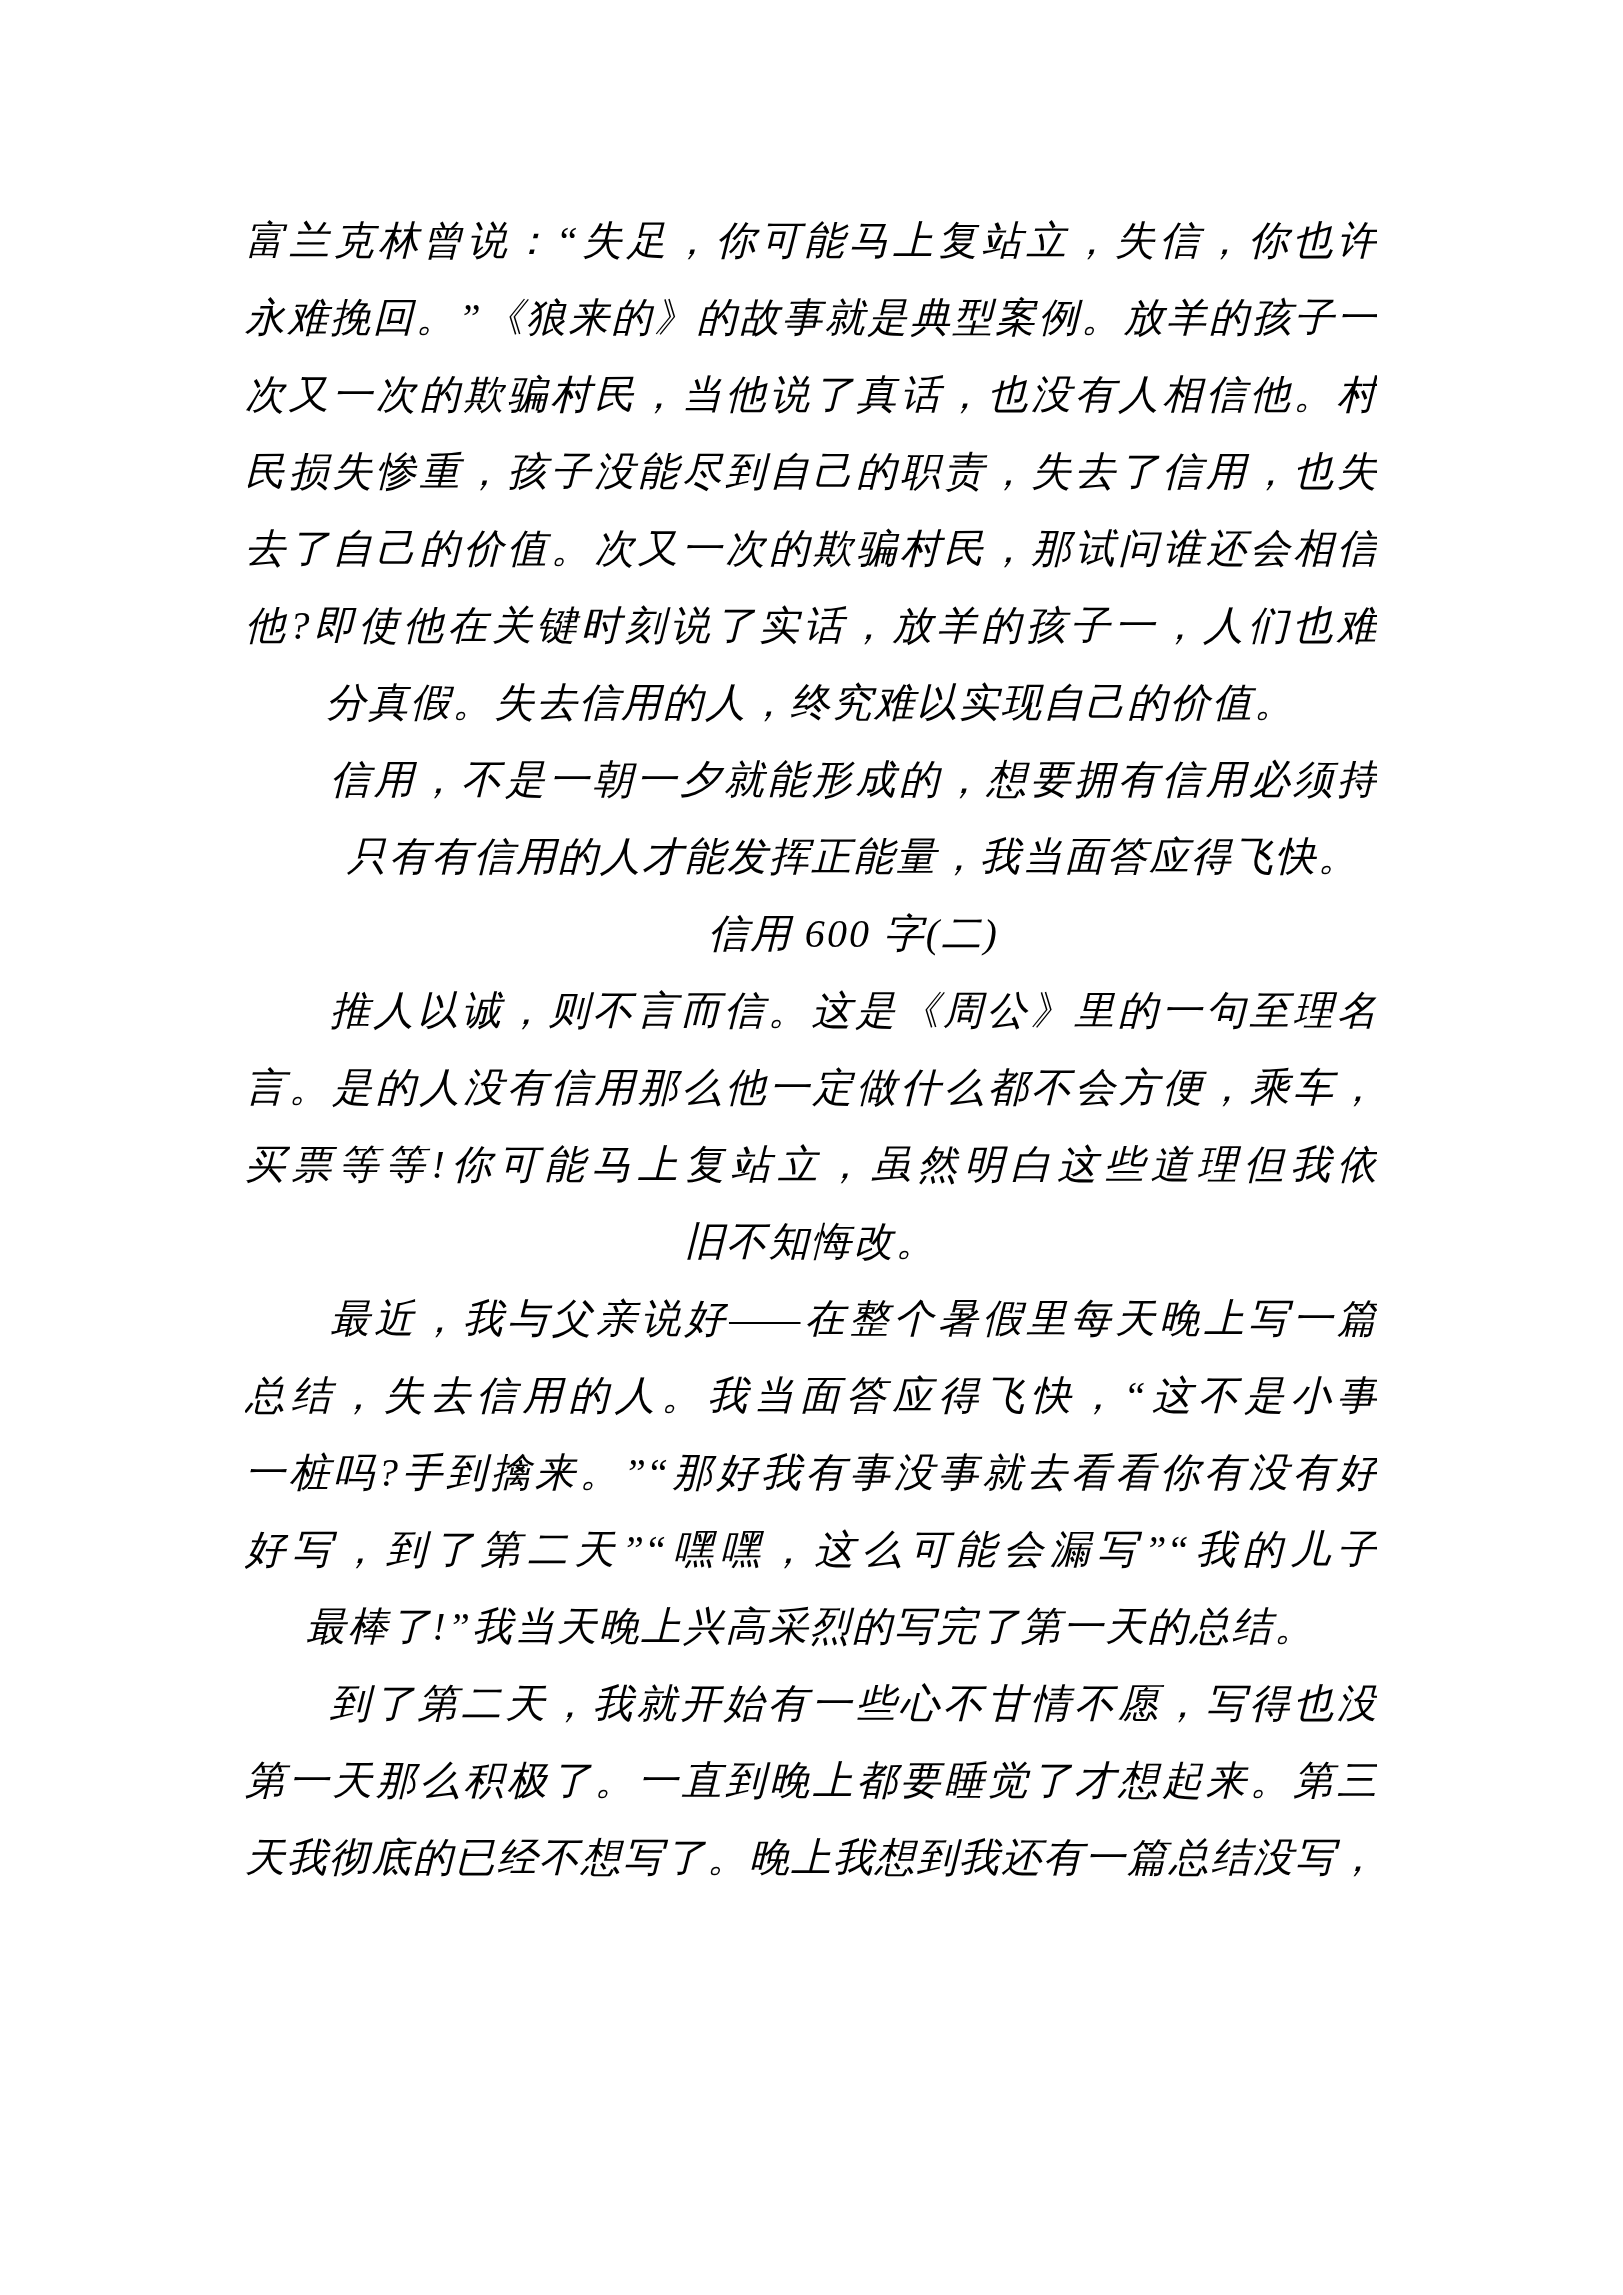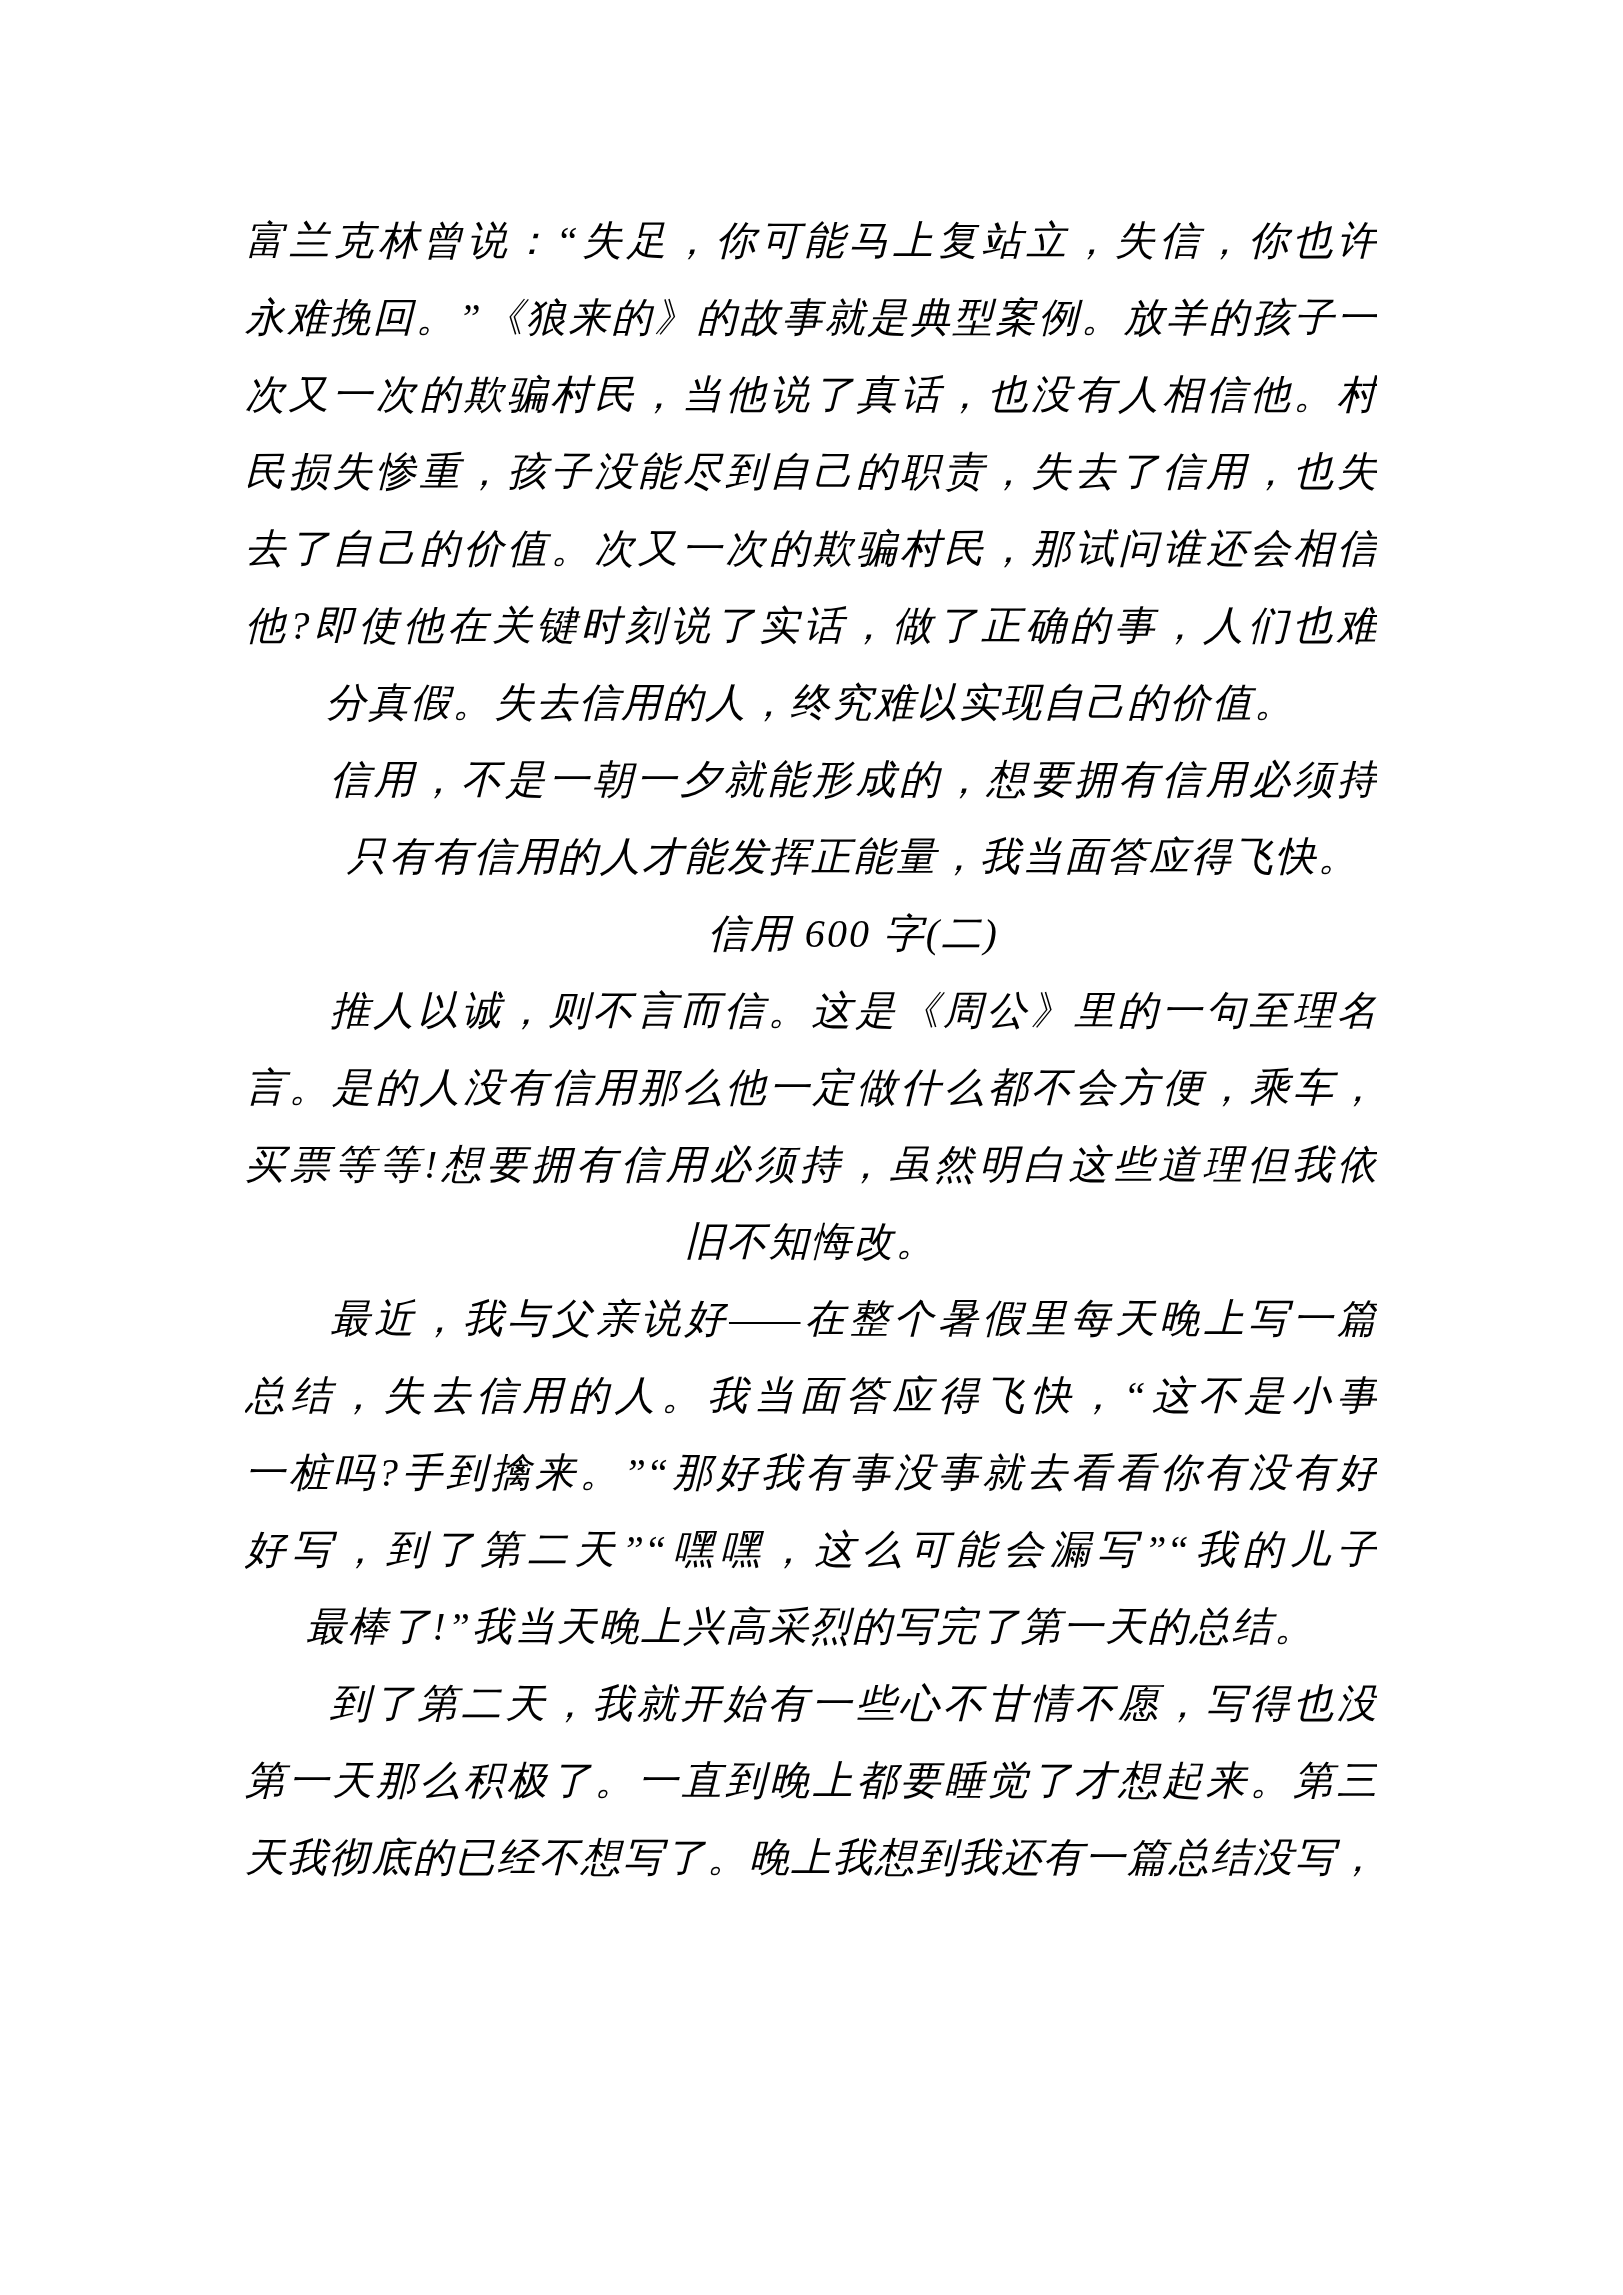--- a/index.html
+++ b/index.html
@@ -56,28 +56,28 @@
 </head>
 <body>
 
 <div class="page">
   <div class="text-block">
     <div class="line fill">富兰克林曾说：“失足，你可能马上复站立，失信，你也许</div>
     <div class="line fill">永难挽回。”《狼来的》的故事就是典型案例。放羊的孩子一</div>
     <div class="line fill">次又一次的欺骗村民，当他说了真话，也没有人相信他。村</div>
     <div class="line fill">民损失惨重，孩子没能尽到自己的职责，失去了信用，也失</div>
     <div class="line fill">去了自己的价值。次又一次的欺骗村民，那试问谁还会相信</div>
-    <div class="line fill">他?即使他在关键时刻说了实话，做了正确的事，人们也难</div>
+    <div class="line fill">他?即使他在关键时刻说了实话，放羊的孩子一，人们也难</div>
     <div class="line end">分真假。失去信用的人，终究难以实现自己的价值。</div>
     <div class="line fill indent">信用，不是一朝一夕就能形成的，想要拥有信用必须持</div>
     <div class="line end indent">只有有信用的人才能发挥正能量，我当面答应得飞快。</div>
     <div class="line end indent">信用 600 字(二)</div>
     <div class="line fill indent">推人以诚，则不言而信。这是《周公》里的一句至理名</div>
     <div class="line fill">言。是的人没有信用那么他一定做什么都不会方便，乘车，</div>
-    <div class="line fill">买票等等!想要拥有信用必须持，虽然明白这些道理但我依</div>
+    <div class="line fill">买票等等!你可能马上复站立，虽然明白这些道理但我依</div>
     <div class="line end">旧不知悔改。</div>
     <div class="line fill indent">最近，我与父亲说好——在整个暑假里每天晚上写一篇</div>
     <div class="line fill">总结，失去信用的人。我当面答应得飞快，“这不是小事</div>
     <div class="line fill">一桩吗?手到擒来。”“那好我有事没事就去看看你有没有好</div>
     <div class="line fill">好写，到了第二天”“嘿嘿，这么可能会漏写”“我的儿子</div>
     <div class="line end">最棒了!”我当天晚上兴高采烈的写完了第一天的总结。</div>
     <div class="line fill indent">到了第二天，我就开始有一些心不甘情不愿，写得也没</div>
     <div class="line fill">第一天那么积极了。一直到晚上都要睡觉了才想起来。第三</div>
     <div class="line fill">天我彻底的已经不想写了。晚上我想到我还有一篇总结没写，</div>
   </div>

